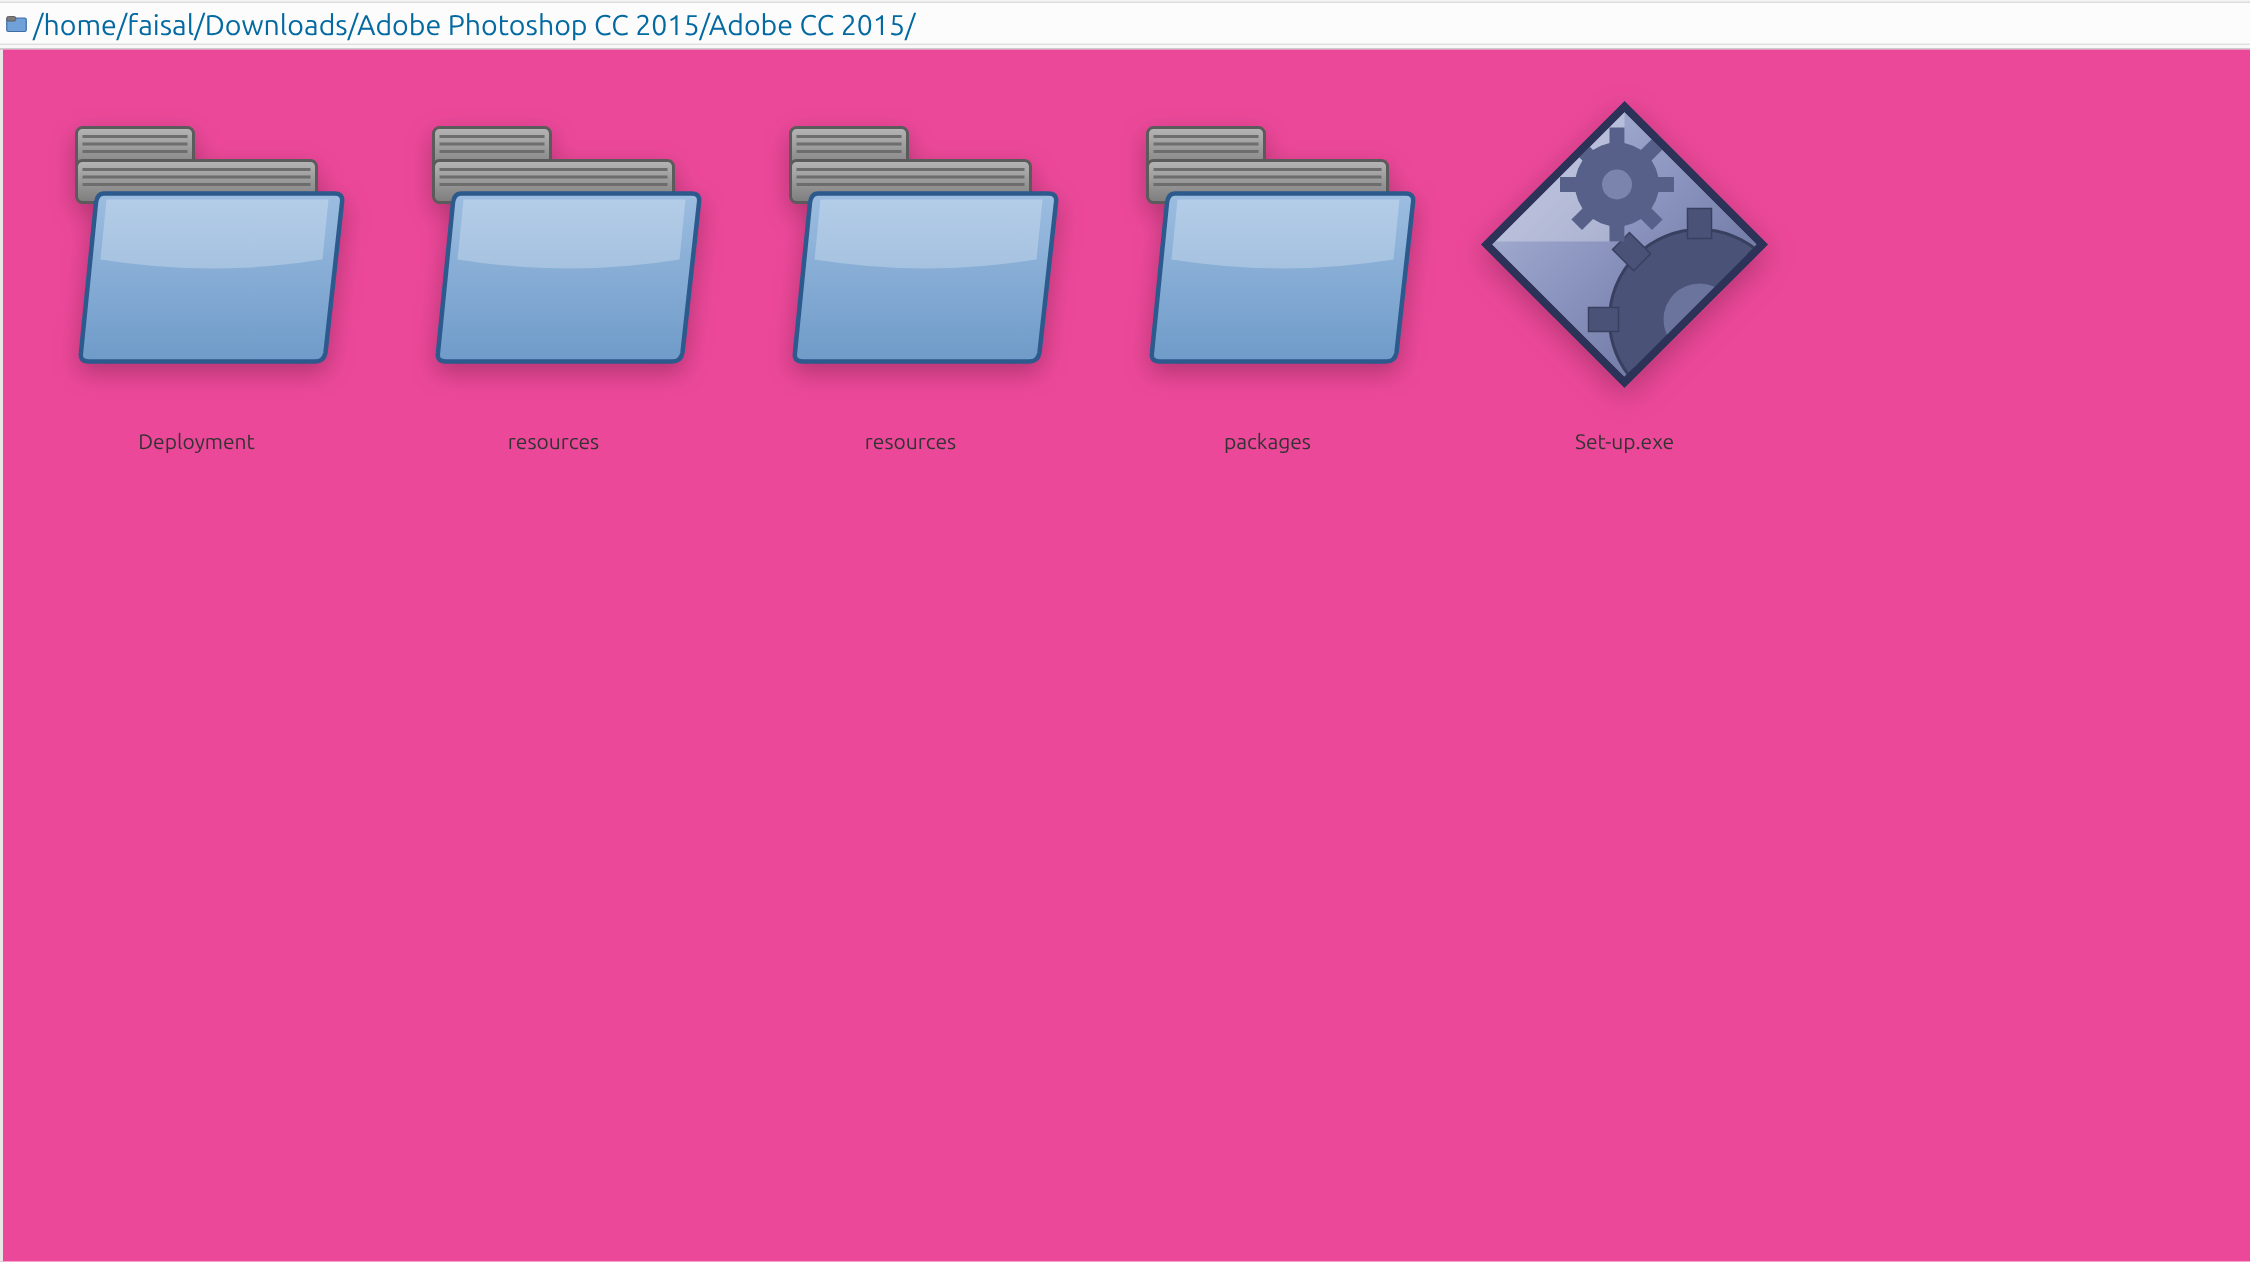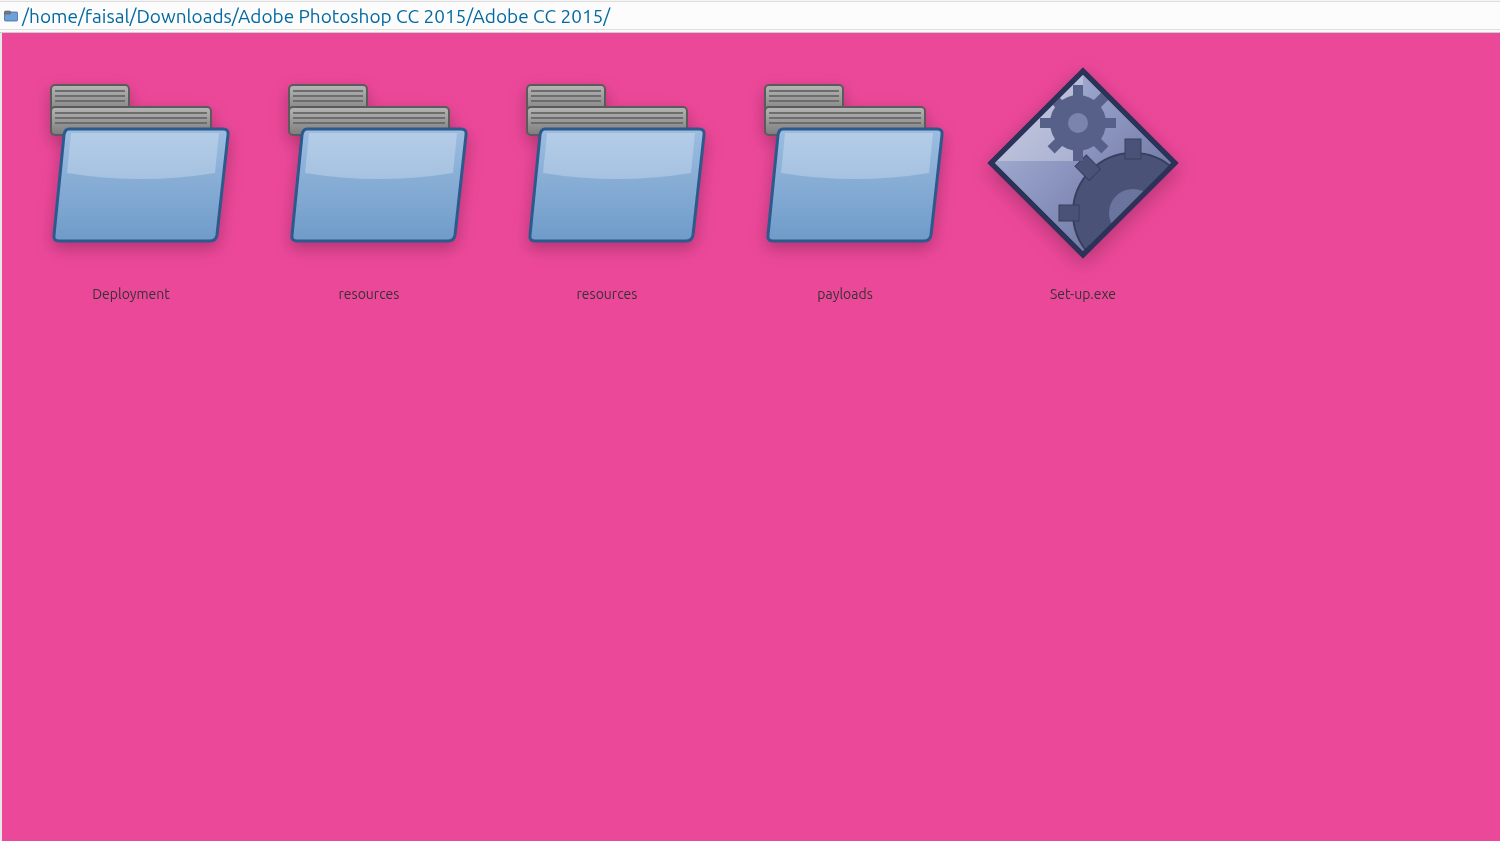--- a/index.html
+++ b/index.html
@@ -216,21 +216,21 @@
             <stop offset="0" stop-color="#b5b5b5"></stop>
             <stop offset="1" stop-color="#7d7d7d"></stop>
           </linearGradient>
           <linearGradient id="gFront4" x1="0" y1="0" x2="0" y2="1">
             <stop offset="0" stop-color="#9cbde0"></stop>
             <stop offset="1" stop-color="#6f9bc9"></stop>
           </linearGradient>
         </defs>
       </svg>
     </div>
-    <div class="file-label">payloads</div>
+    <div class="file-label">packages</div>
   </div>
 
   <div class="file-item">
     <div class="icon-wrapper">
       <svg class="exe-svg" width="200" height="200" viewBox="0 0 200 200">
         <defs>
           <linearGradient id="gDiamond" x1="0" y1="0" x2="1" y2="1">
             <stop offset="0" stop-color="#b7bfdd"></stop>
             <stop offset="0.5" stop-color="#8892bd"></stop>
             <stop offset="1" stop-color="#5d668f"></stop>

